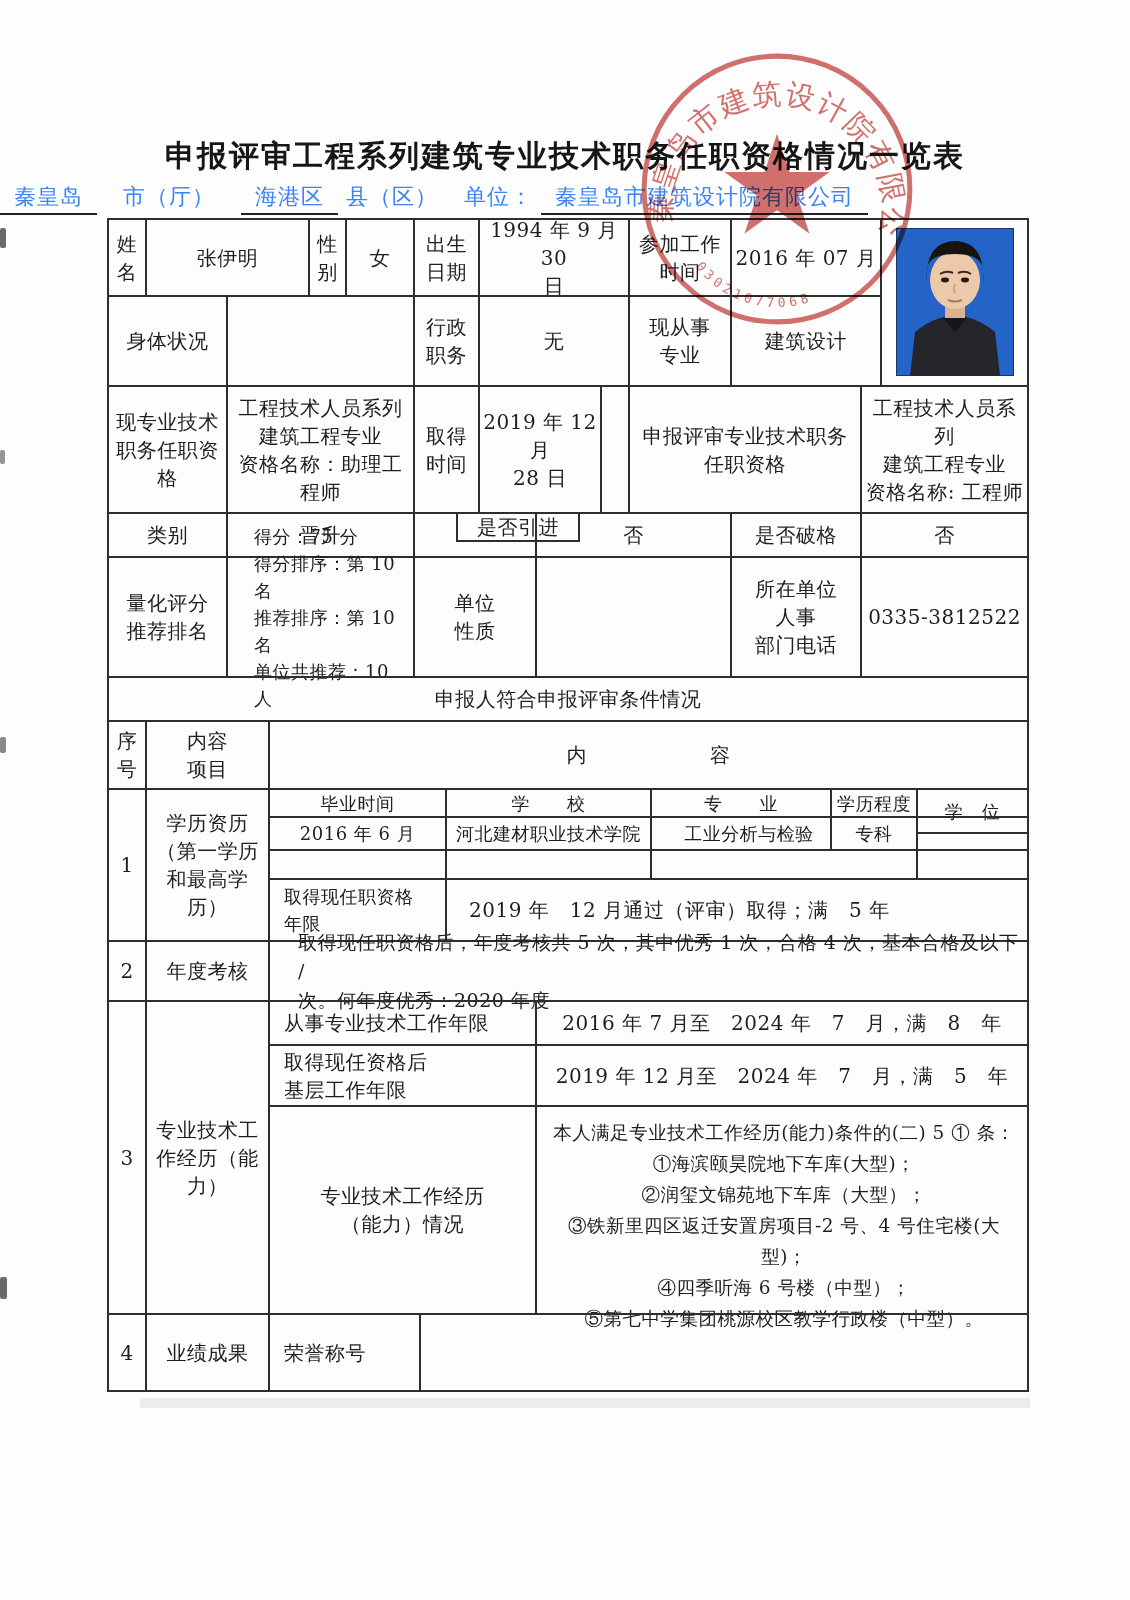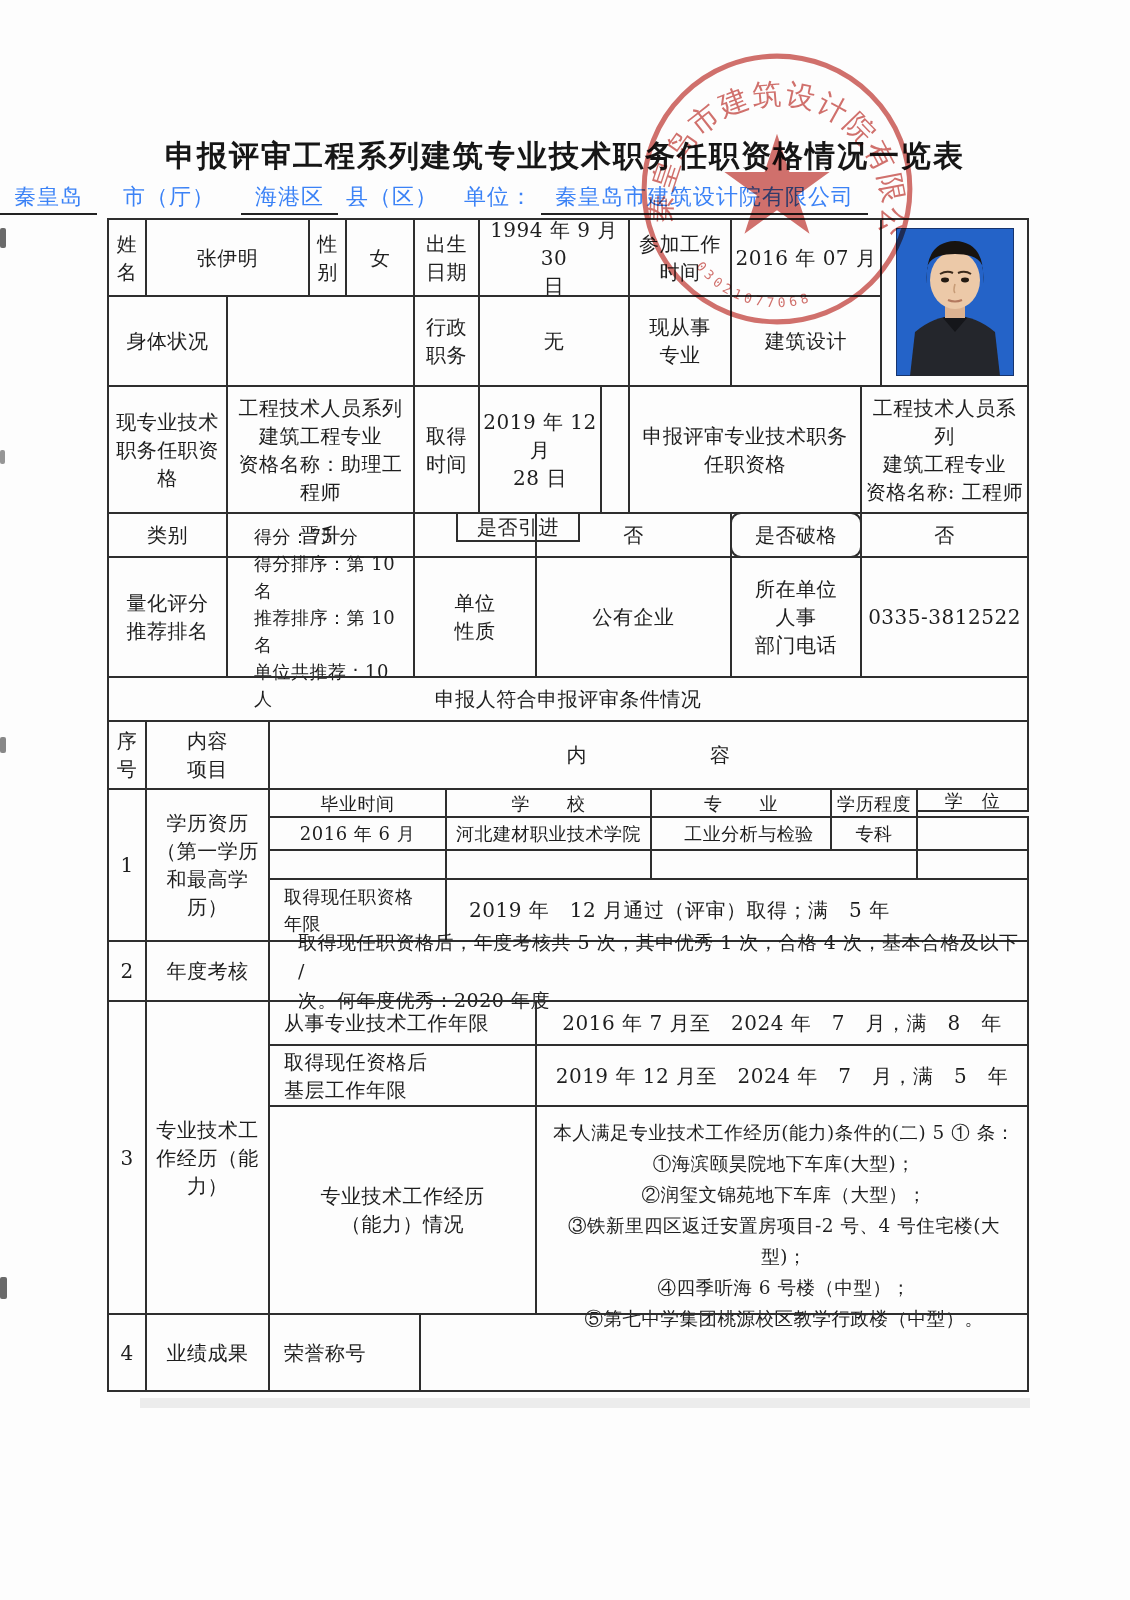--- a/index.html
+++ b/index.html
@@ -95,32 +95,31 @@
 任职资格</div>
   <div class="cell" style="left:860px;top:385px;width:169px;height:129px;">工程技术人员系
 列
 建筑工程专业
 资格名称: 工程师</div>
 
   <div class="cell" style="left:107px;top:512px;width:121px;height:46px;">类别</div>
   <div class="cell" style="left:226px;top:512px;width:189px;height:46px;">晋升</div>
   <div class="cell" style="left:413px;top:512px;width:124px;height:30px;margin-left:43px;">是否引进</div>
   <div class="cell" style="left:535px;top:512px;width:197px;height:46px;">否</div>
-  <div class="cell" style="left:730px;top:512px;width:132px;height:46px;border-radius:11px;">是否破格</div>
+  <div class="cell" style="left:730px;top:512px;width:132px;height:46px;">是否破格</div>
   <div class="cell" style="left:860px;top:512px;width:169px;height:46px;">否</div>
 
   <div class="cell" style="left:107px;top:556px;width:121px;height:122px;">量化评分
 推荐排名</div>
   <div class="cell left small" style="left:226px;top:556px;width:189px;height:122px;padding-left:26px;">得分：75 分
 得分排序：第 10 名
 推荐排序：第 10 名
 单位共推荐：10 人</div>
   <div class="cell" style="left:413px;top:556px;width:124px;height:122px;">单位
 性质</div>
-  <div class="cell" style="left:535px;top:556px;width:197px;height:122px;">公有企业</div>
   <div class="cell" style="left:730px;top:556px;width:132px;height:122px;">所在单位
 人事
 部门电话</div>
   <div class="cell" style="left:860px;top:556px;width:169px;height:122px;">0335-3812522</div>
 
   <div class="cell" style="left:107px;top:676px;width:922px;height:46px;">申报人符合申报评审条件情况</div>
 
   <div class="cell" style="left:107px;top:720px;width:40px;height:70px;">序
 号</div>
   <div class="cell" style="left:145px;top:720px;width:125px;height:70px;">内容
@@ -129,21 +128,21 @@
 
   <div class="cell" style="left:107px;top:788px;width:40px;height:154px;">1</div>
   <div class="cell" style="left:145px;top:788px;width:125px;height:154px;">学历资历
 （第一学历
 和最高学
 历）</div>
   <div class="cell small" style="left:268px;top:788px;width:179px;height:30px;">毕业时间</div>
   <div class="cell small" style="left:445px;top:788px;width:207px;height:30px;">学　　校</div>
   <div class="cell small" style="left:650px;top:788px;width:182px;height:30px;">专　　业</div>
   <div class="cell small" style="left:830px;top:788px;width:88px;height:30px;">学历程度</div>
-  <div class="cell small" style="left:916px;top:788px;width:113px;height:24px;">学　位</div>
+  <div class="cell small" style="left:916px;top:788px;width:113px;height:46px;">学　位</div>
   <div class="cell small" style="left:268px;top:816px;width:179px;height:35px;">2016 年 6 月</div>
   <div class="cell small" style="left:445px;top:816px;width:207px;height:35px;">河北建材职业技术学院</div>
   <div class="cell small" style="left:650px;top:816px;width:182px;height:35px;padding-left:16px;">工业分析与检验</div>
   <div class="cell small" style="left:830px;top:816px;width:88px;height:35px;">专科</div>
   <div class="cell small" style="left:916px;top:816px;width:113px;height:35px;"></div>
   <div class="cell" style="left:268px;top:849px;width:179px;height:31px;"></div>
   <div class="cell" style="left:445px;top:849px;width:207px;height:31px;"></div>
   <div class="cell" style="left:650px;top:849px;width:268px;height:31px;"></div>
   <div class="cell" style="left:916px;top:849px;width:113px;height:31px;"></div>
   <div class="cell left small" style="left:268px;top:878px;width:179px;height:64px;">取得现任职资格

